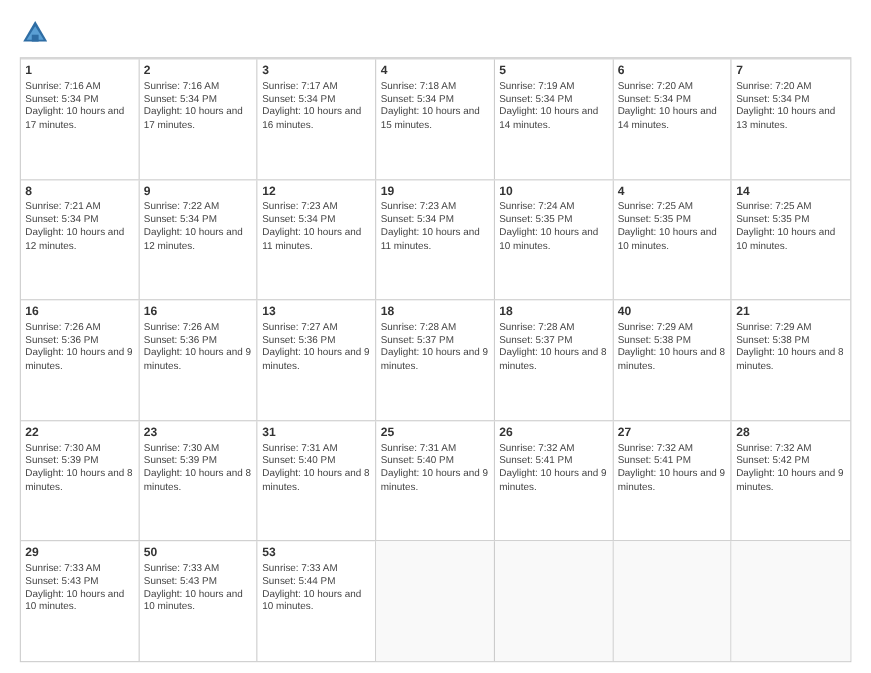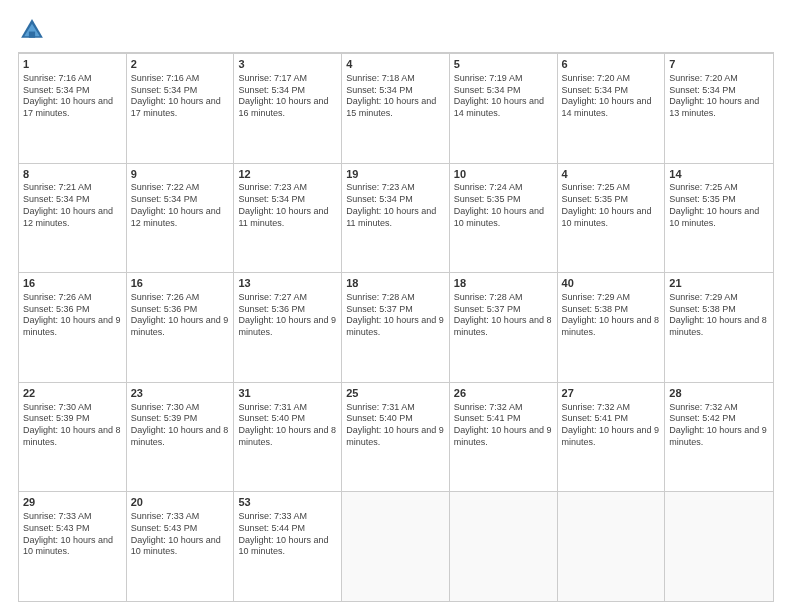--- a/index.html
+++ b/index.html
@@ -374,21 +374,21 @@
         <div class="cal-row">
           <div class="cal-cell">
         <span class="day-num">29</span>
         <div class="info">
           Sunrise: 7:33 AM<br>
           Sunset: 5:43 PM<br>
           Daylight: 10 hours and 10 minutes.
         </div>
       </div>
           <div class="cal-cell">
-        <span class="day-num">20</span>
+        <span class="day-num">50</span>
         <div class="info">
           Sunrise: 7:33 AM<br>
           Sunset: 5:43 PM<br>
           Daylight: 10 hours and 10 minutes.
         </div>
       </div>
           <div class="cal-cell">
         <span class="day-num">53</span>
         <div class="info">
           Sunrise: 7:33 AM<br>

